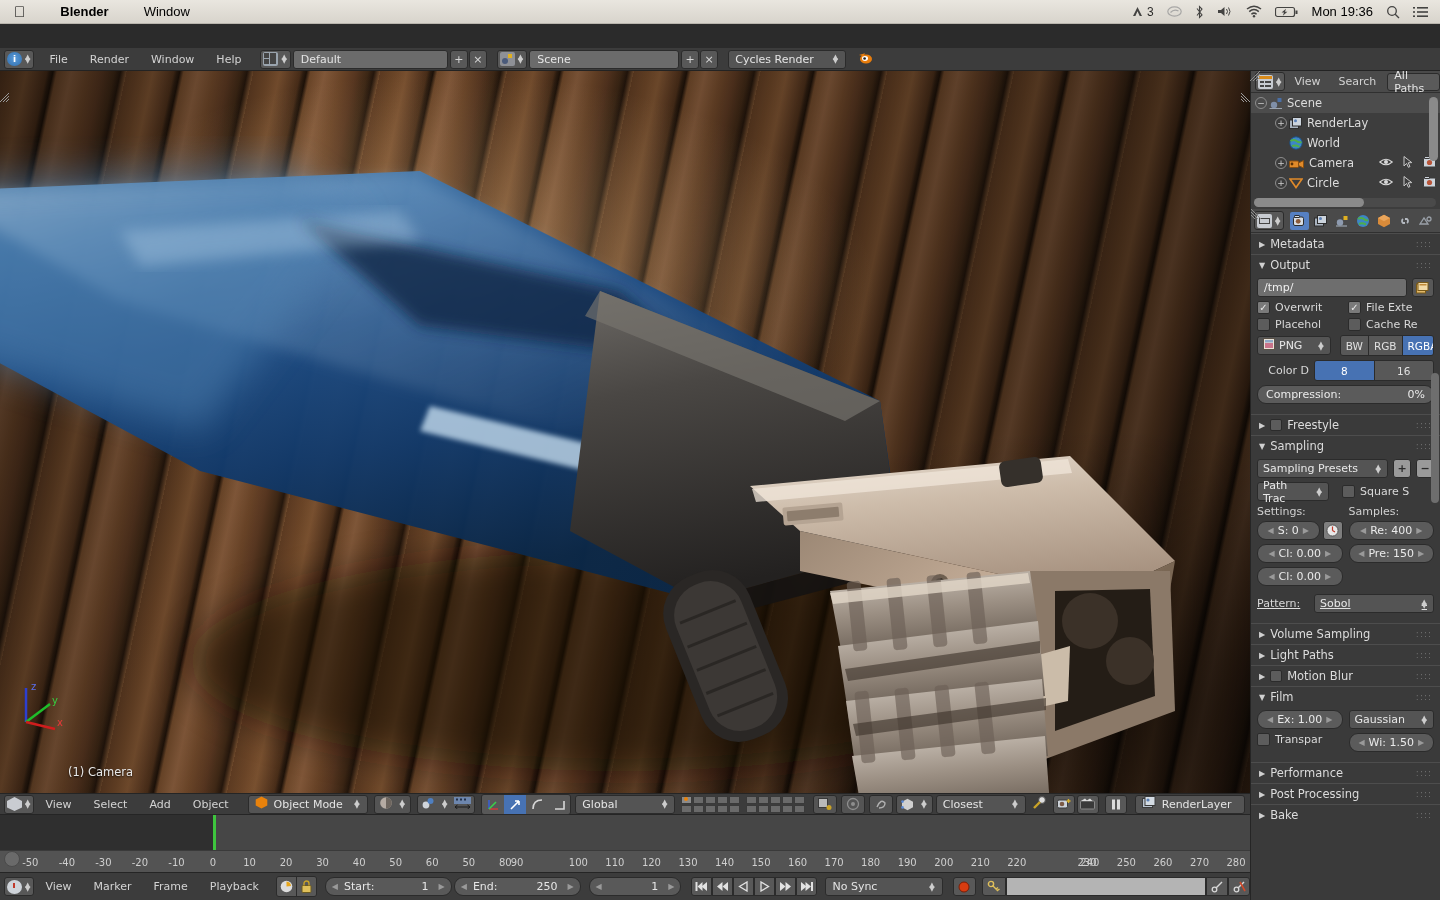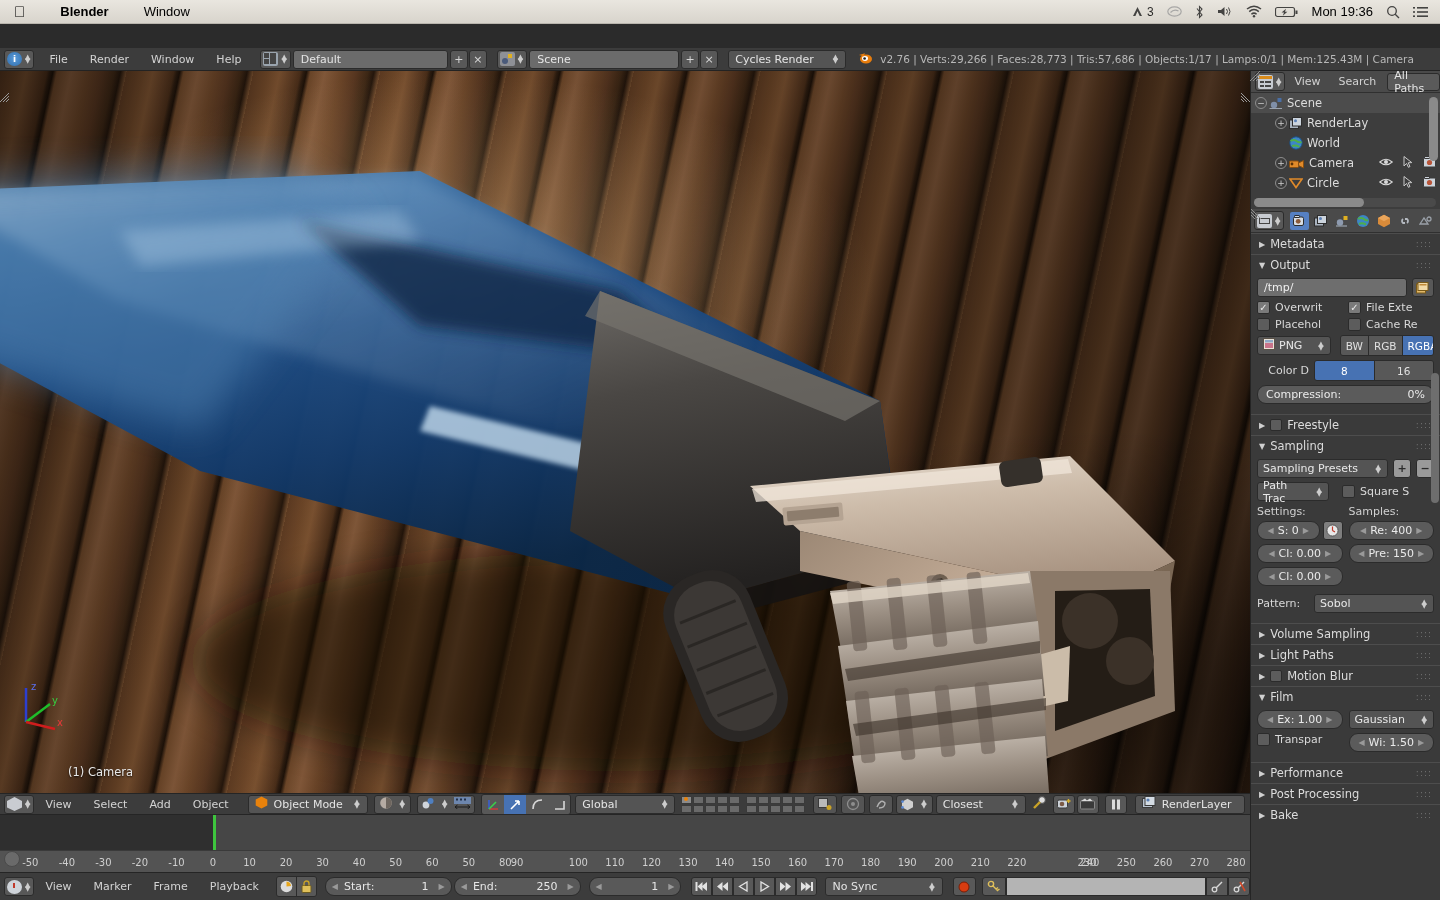--- a/index.html
+++ b/index.html
@@ -340,21 +340,20 @@
 
     <div style="display:flex;align-items:center;margin-left:12px;gap:7px;">
       <span>
         <svg width="15" height="14" viewBox="0 0 15 14">
             <ellipse cx="8" cy="8" rx="6" ry="4.5" fill="#e87d0d"></ellipse>
             <ellipse cx="7" cy="7.5" rx="3" ry="2.4" fill="#fff"></ellipse>
             <circle cx="6.6" cy="7.5" r="1.3" fill="#222"></circle>
             <path d="M1 4 L7 2.2 L5.5 5.2 Z" fill="#e87d0d"></path>
           </svg>
       </span>
-      <span class="stats">v2.76 | Verts:29,266 | Faces:28,773 | Tris:57,686 | Objects:1/17 | Lamps:0/1 | Mem:125.43M | Camera</span>
     </div>
   </div>
 
   <div class="viewport">
     <div class="wood"></div>
     <div class="woodglow"></div>
 
     <svg class="lighter" viewBox="0 0 1250 700">
       <defs>
         <linearGradient id="blueBody" x1="0" y1="0" x2="0.35" y2="1">
@@ -1245,21 +1244,21 @@
               </div>
               <div class="row">
                 <div class="numbtn" style="flex:1;">
                   <span class="lar">◀</span>
                   <span>Pre: 150</span>
                   <span class="rar">▶</span>
                 </div>
               </div>
             </div>
           </div>
-          <div class="row" style="margin-top:4px;">
+          <div class="row" style="margin-top:4px;text-decoration:underline;">
             <span class="lbl" style="width:52px;">Pattern:</span>
             <div class="selbox" style="flex:1;">
               <span>Sobol</span>
               <span class="spin">
                   <span>▲</span>
                   <span>▼</span>
                 </span>
             </div>
           </div>
         </div>

